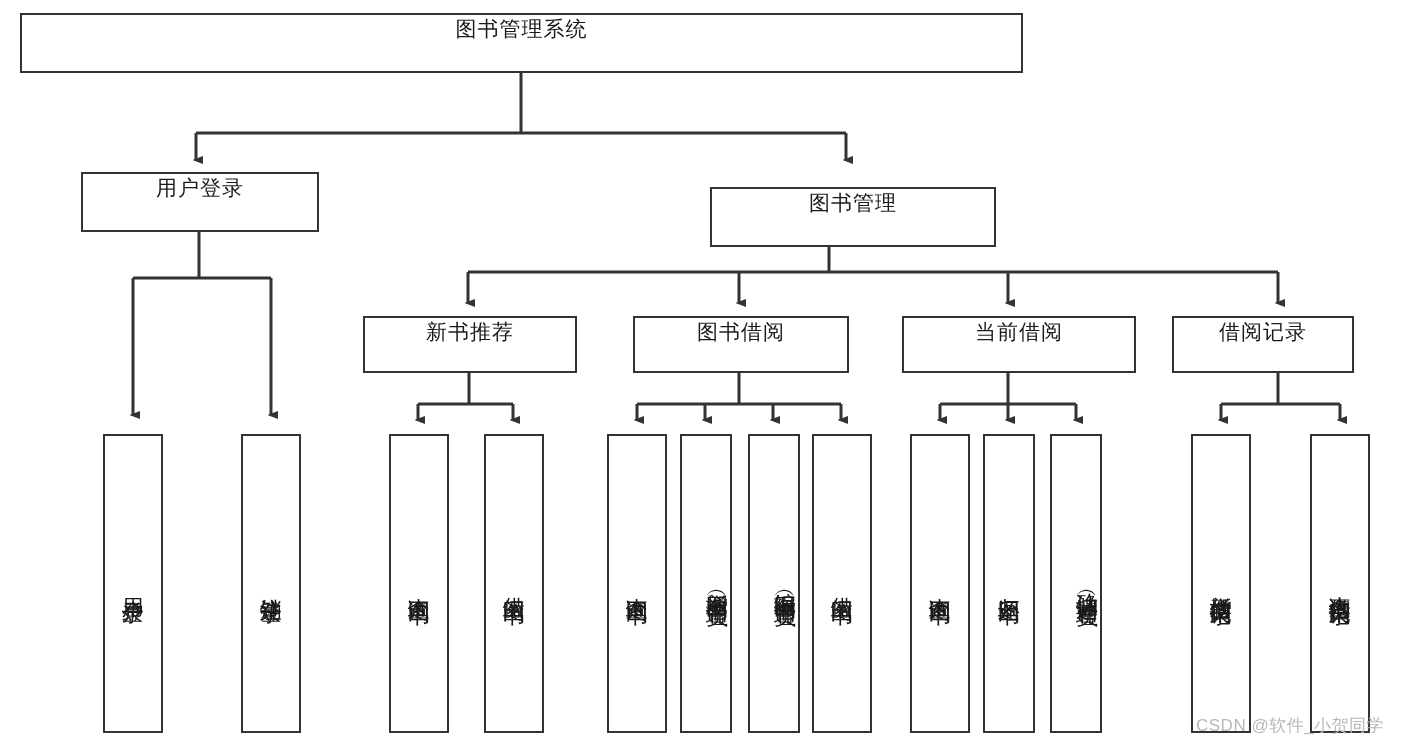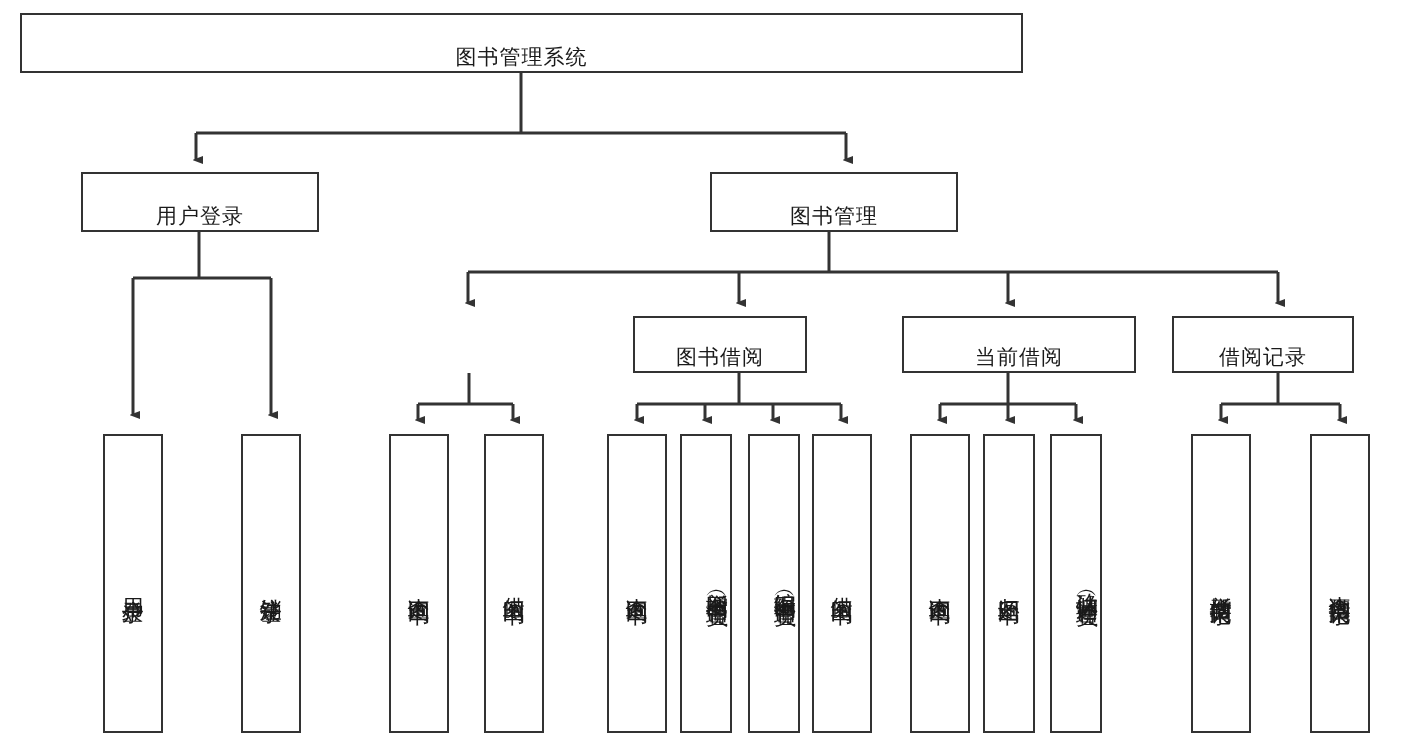--- a/index.html
+++ b/index.html
@@ -24,21 +24,21 @@
     width: 1405px;
     height: 747px;
     pointer-events: none;
   }
   .node {
     position: absolute;
     box-sizing: border-box;
     border: 2px solid #333333;
     background: #ffffff;
     display: flex;
-    align-items: flex-end;
+    align-items: flex-start;
     justify-content: center;
     color: #1a1a1a;
     z-index: 2;
   }
   .node.horiz {
     font-size: 21px;
     letter-spacing: 1px;
   }
   .node.vert {
     writing-mode: vertical-rl;
@@ -121,25 +121,28 @@
     </g>
   </svg>
 
   <div class="node horiz" style="left:20px; top:13px; width:1003px; height:60px;">
     <span>图书管理系统</span>
   </div>
 
   <div class="node horiz" style="left:81px; top:172px; width:238px; height:60px;">
     <span>用户登录</span>
   </div>
-  <div class="node horiz" style="left:710px; top:172px; width:248px; height:60px;">
+  <div class="node horiz" style="left:710px; top:187px; width:286px; height:60px;">
     <span>图书管理</span>
   </div>
 
-  <div class="node horiz" style="left:633px; top:316px; width:174px; height:57px;">
+  <div class="node horiz" style="left:363px; top:316px; width:214px; height:57px;">
+    <span>新书推荐</span>
+  </div>
+  <div class="node horiz" style="left:633px; top:316px; width:216px; height:57px;">
     <span>图书借阅</span>
   </div>
   <div class="node horiz" style="left:902px; top:316px; width:234px; height:57px;">
     <span>当前借阅</span>
   </div>
   <div class="node horiz" style="left:1172px; top:316px; width:182px; height:57px;">
     <span>借阅记录</span>
   </div>
 
   <div class="node vert center-v" style="left:103px; top:434px; width:60px; height:299px;">
@@ -179,14 +182,15 @@
     <span>确认归还（管理员）</span>
   </div>
 
   <div class="node vert center-v" style="left:1191px; top:434px; width:60px; height:299px;">
     <span>新增借阅记录</span>
   </div>
   <div class="node vert center-v" style="left:1310px; top:434px; width:60px; height:299px;">
     <span>查询借阅记录</span>
   </div>
 
+  <div class="watermark" style="left:1196px; top:714px;">CSDN @软件_小贺同学</div>
 
 </div>
 
 </body></html>

